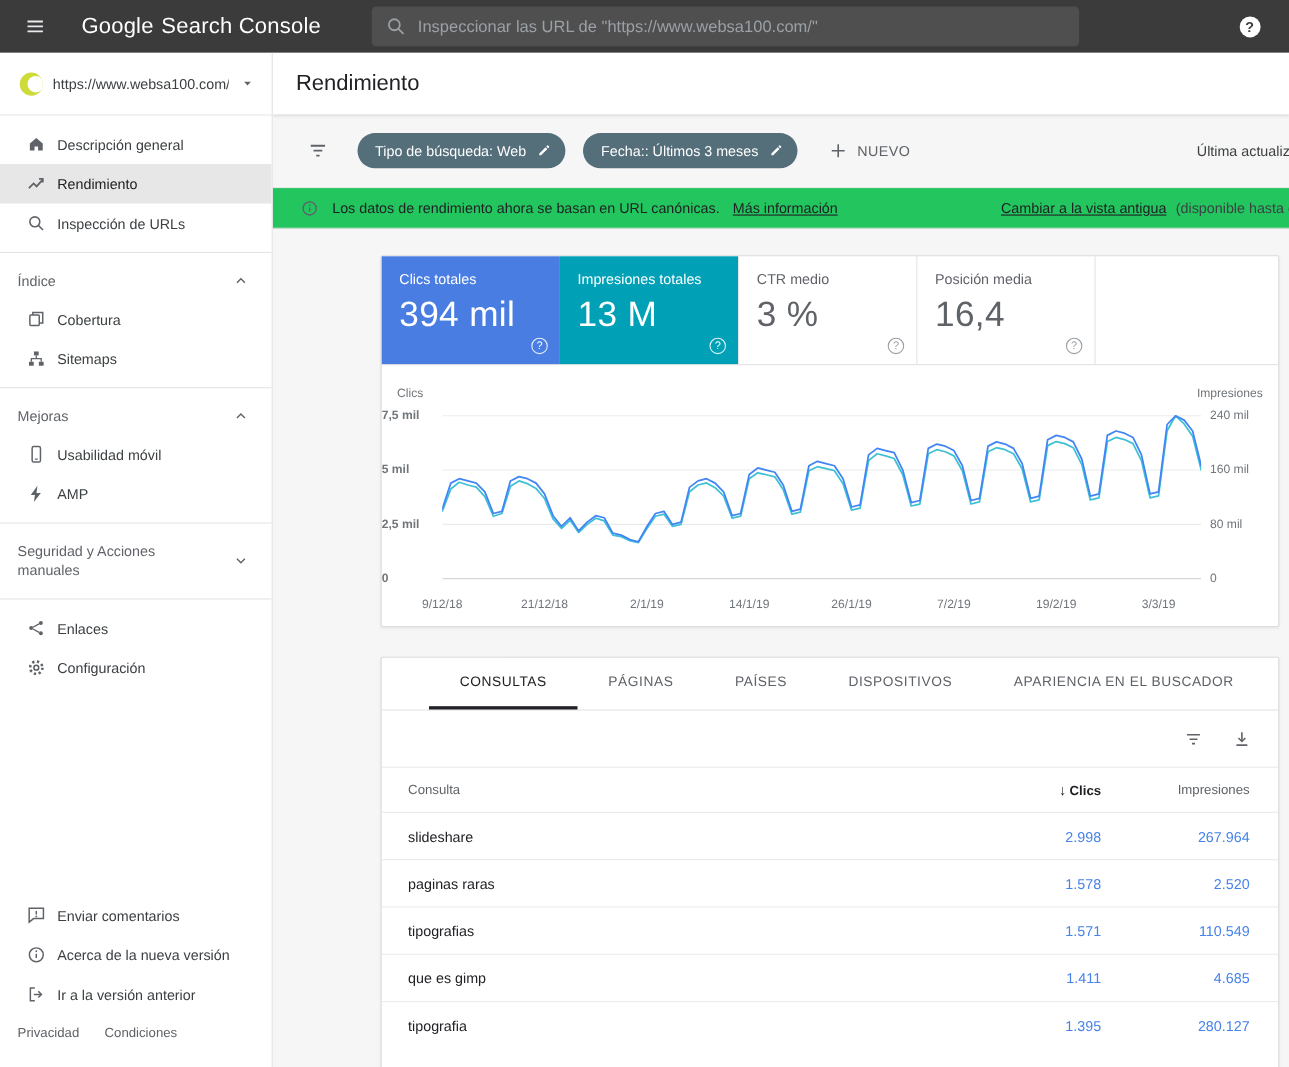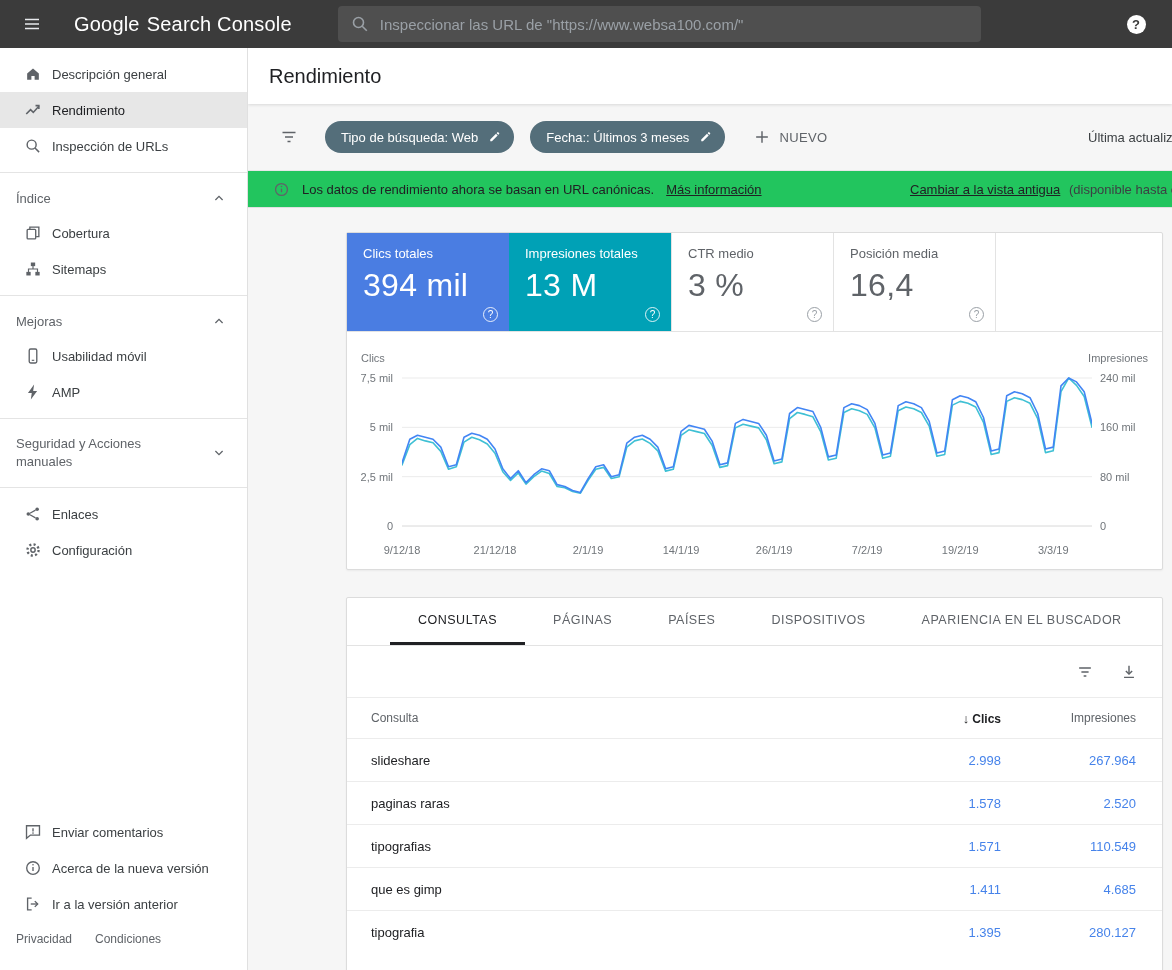--- a/index.html
+++ b/index.html
@@ -79,21 +79,21 @@
   .qm { position:absolute; right:11px; bottom:9px; width:15px; height:15px; border-radius:50%; font-size:10px; display:flex; align-items:center; justify-content:center; }
   .qm.light { border:1px solid rgba(255,255,255,.85); color:#fff; }
   .qm.gray { border:1px solid #9aa0a6; color:#9aa0a6; }
 
   
   .chart-wrap { position:relative; height:237px; }
   .axis-title { position:absolute; top:20px; font-size:11px; color:#70757a; }
   .axis-title.left { left:14px; }
   .axis-title.right { right:14px; }
   .ytick { position:absolute; font-size:11px; color:#70757a; line-height:12px; }
-  .ytick.l { left:0; width:46px; text-align:right; }
+  .ytick.l { left:0; width:46px; text-align:left;font-weight:bold; }
   .ytick.r { left:753px; width:60px; text-align:left; }
   #chart-svg { position:absolute; left:55px; top:34px; }
   #x-labels { position:absolute; top:212px; left:0; right:0; height:16px; }
   #x-labels span { position:absolute; transform:translateX(-50%); font-size:11px; color:#70757a; white-space:nowrap; }
 
   
   .table-card { margin-top:27px; height:404px; overflow:hidden; }
   .tabs { height:48px; display:flex; align-items:stretch; border-bottom:1px solid #e3e3e3; padding-left:43px; }
   .tab { display:flex; align-items:center; padding:0 28px; font-size:12.5px; font-weight:500; letter-spacing:.5px; color:#5f6368; cursor:pointer; border-bottom:3px solid transparent; }
   .tab.active { color:#202124; border-bottom-color:#202124; }
@@ -215,20 +215,27 @@
       <input type="text" placeholder="Inspeccionar las URL de &quot;https://www.websa100.com/&quot;" style="">
     </div>
     <button class="iconbtn helpbtn">
         <span class="help-circle">?</span>
       </button>
   </header>
 
   <div class="app">
 
     <aside class="sidebar">
+      <div class="property">
+        <span class="favicon"></span>
+        <span class="url">https://www.websa100.com/</span>
+        <svg class="caret">
+            <use href="#i-caret-down"></use>
+          </svg>
+      </div>
 
       <nav class="nav-top">
         <div class="sb-item">
           <svg class="icon">
               <use href="#i-home"></use>
             </svg>
           <span>Descripción general</span>
         </div>
         <div class="sb-item selected">
           <svg class="icon">

